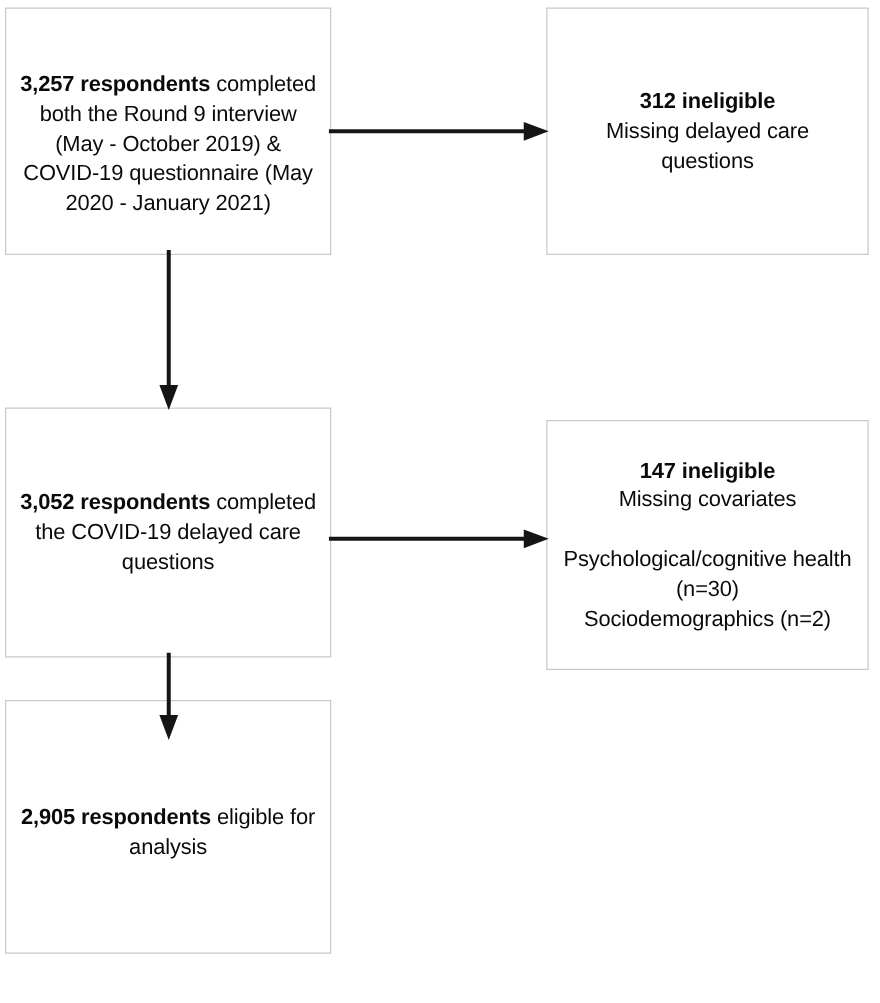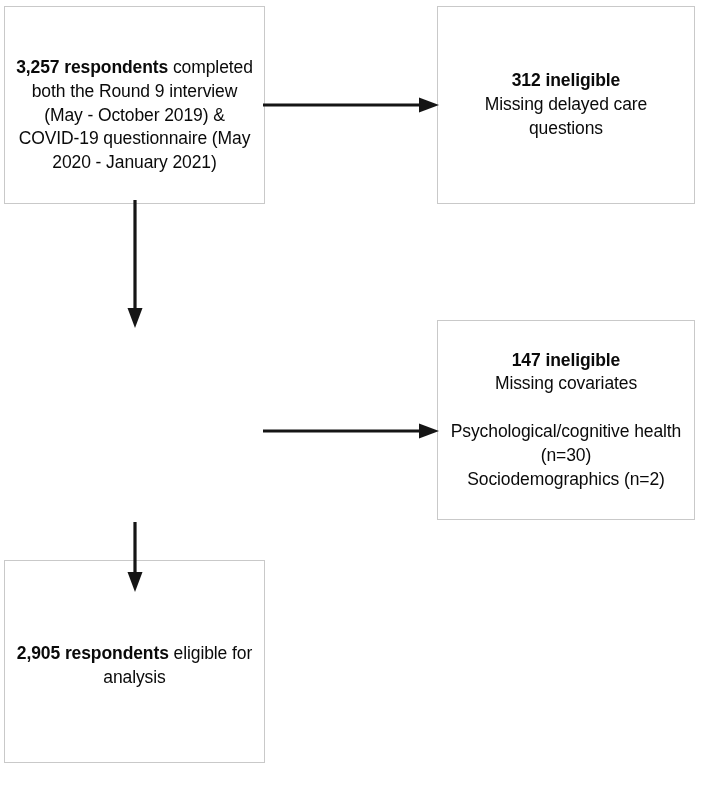--- a/index.html
+++ b/index.html
@@ -40,21 +40,21 @@
     letter-spacing: -0.1px;
   }
   .node .node-text b,
   .node .node-text strong {
     font-weight: 700;
   }
 
   #node-enrolled   { left: 4px;   top: 6px;   width: 261px; height: 198px; }
   #node-excl-1     { left: 437px; top: 6px;   width: 258px; height: 198px; }
   #node-completed  { left: 4px;   top: 326px; width: 261px; height: 200px; }
-  #node-excl-2     { left: 437px; top: 320px; width: 258px; height: 200px; }
+  #node-excl-2     { left: 437px; top: 336px; width: 258px; height: 200px; }
   #node-analysis   { left: 4px;   top: 560px; width: 261px; height: 203px; }
 
   #node-enrolled  .node-text { max-width: 244px; margin-top: 25px; }
   #node-excl-1    .node-text { max-width: 246px; }
   #node-completed .node-text { max-width: 244px; }
   #node-excl-2    .node-text { max-width: 248px; }
   #node-analysis  .node-text { max-width: 244px; }
 
   
   #node-enrolled  .node-text { transform: translateY(-2px); }
@@ -88,20 +88,23 @@
 <div id="flowchart">
 
   <div class="node" id="node-enrolled">
     <div class="node-text"><b>3,257 respondents</b><span> completed both the Round 9 interview (May - October 2019) &amp; COVID-19 questionnaire (May 2020 - January 2021)</span></div>
   </div>
 
   <div class="node" id="node-excl-1">
     <div class="node-text"><b>312 ineligible</b><br><span>Missing delayed care questions</span></div>
   </div>
 
+  <div class="node" id="node-completed">
+    <div class="node-text"><b>3,052 respondents</b><span> completed the COVID-19 delayed care questions</span></div>
+  </div>
 
   <div class="node" id="node-excl-2">
     <div class="node-text"><b>147 ineligible</b><br><span>Missing covariates</span><br><br><span>Psychological/cognitive health (n=30)</span><br><span>Sociodemographics (n=2)</span></div>
   </div>
 
   <div class="node" id="node-analysis">
     <div class="node-text"><b>2,905 respondents</b><span> eligible for analysis</span></div>
   </div>
 
   <div class="connector" id="conn-v1">

